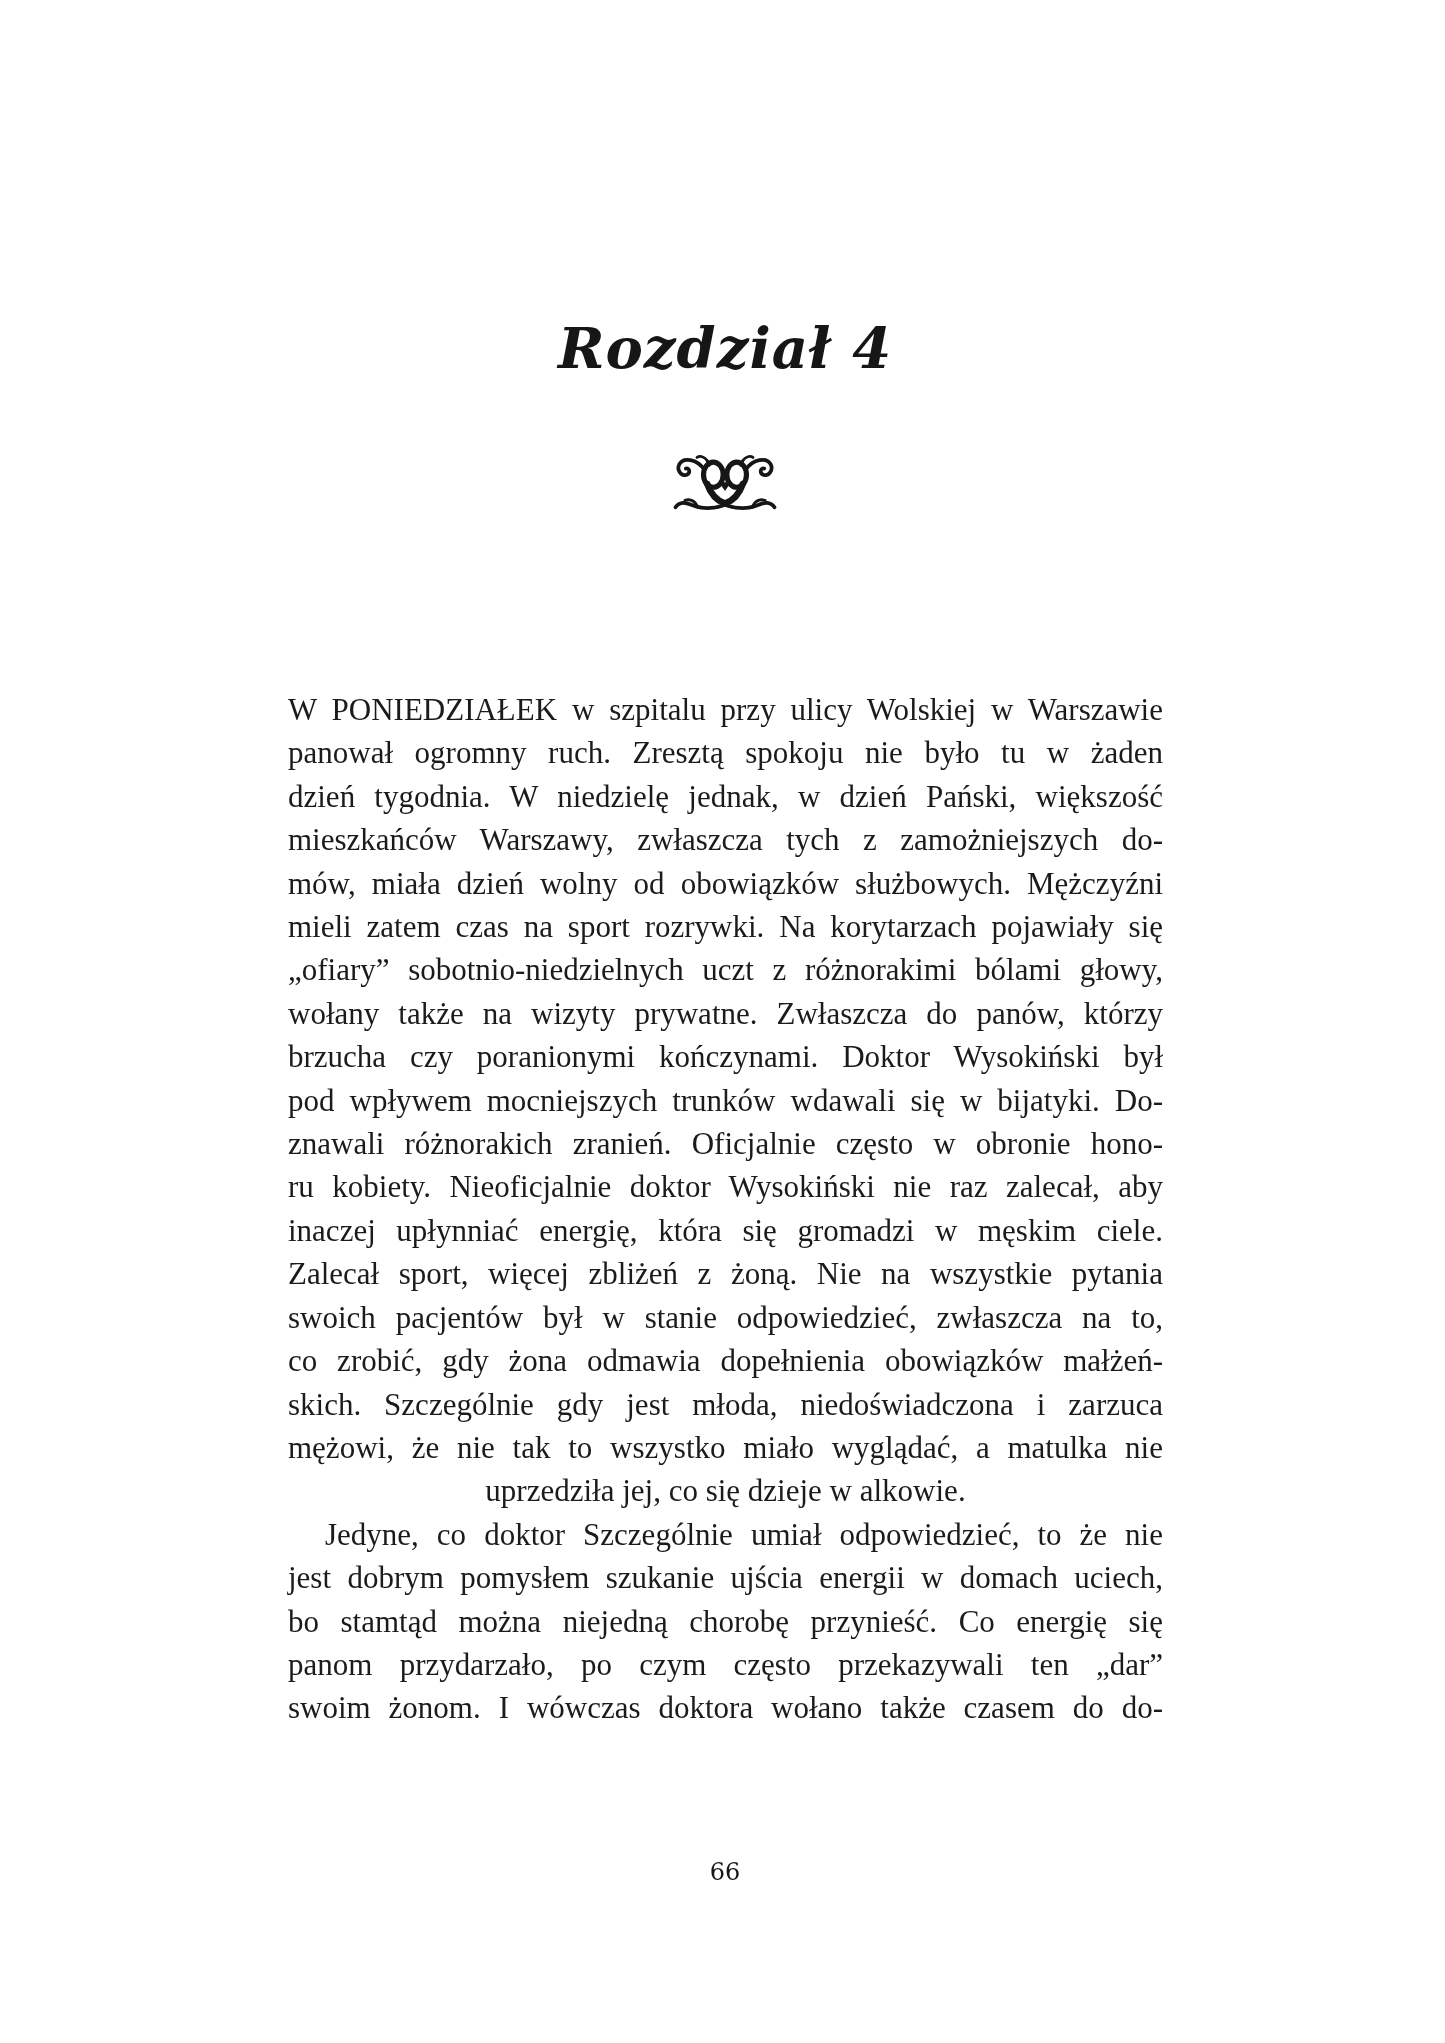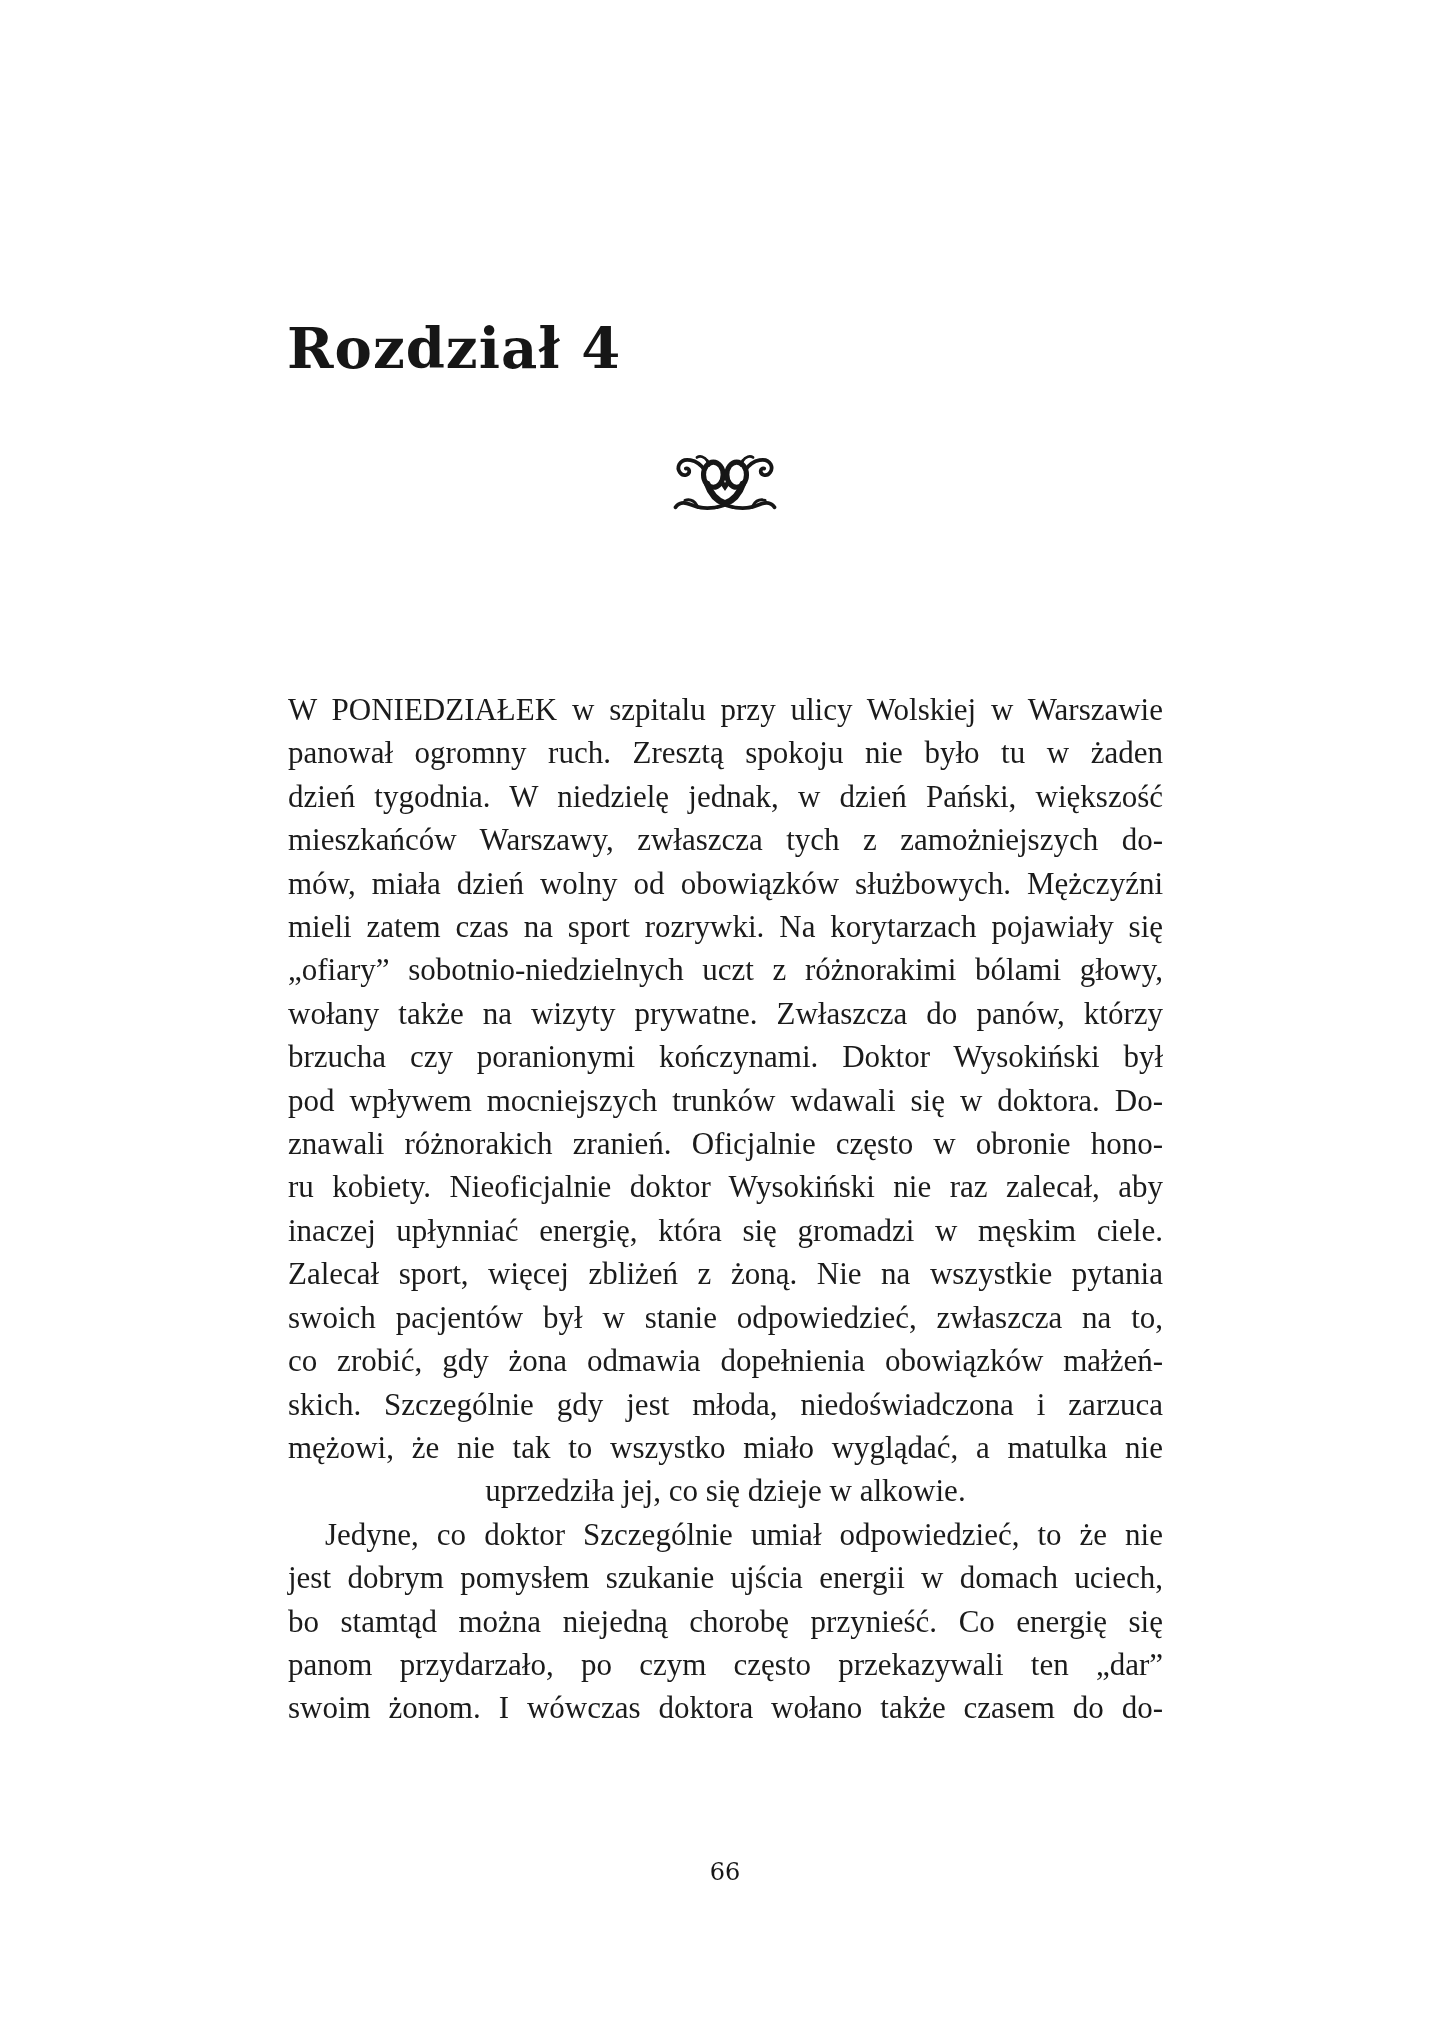--- a/index.html
+++ b/index.html
@@ -16,27 +16,28 @@
     font-family: "Liberation Serif", serif;
     color: #1b1b1b;
     overflow: hidden;
   }
   .chapter-title {
     position: absolute;
     top: 318px;
     left: 287px;
     width: 876px;
     margin: 0;
-    text-align: left;
+    text-align: center;
     font-family: "DejaVu Serif", serif;
     font-weight: 700;
     font-size: 56px;
     line-height: 1.1;
     letter-spacing: 1px;
     color: #161616;
+    font-style: italic;
   }
   .ornament {
     position: absolute;
     top: 452px;
     left: 287px;
     width: 876px;
     height: 64px;
     display: flex;
     align-items: center;
     justify-content: center;
@@ -114,21 +115,21 @@
   <div class="body-text">
       <div class="line">W PONIEDZIAŁEK w szpitalu przy ulicy Wolskiej w Warszawie</div>
       <div class="line">panował ogromny ruch. Zresztą spokoju nie było tu w żaden</div>
       <div class="line">dzień tygodnia. W niedzielę jednak, w dzień Pański, większość</div>
       <div class="line">mieszkańców Warszawy, zwłaszcza tych z zamożniejszych do-</div>
       <div class="line">mów, miała dzień wolny od obowiązków służbowych. Mężczyźni</div>
       <div class="line">mieli zatem czas na sport rozrywki. Na korytarzach pojawiały się</div>
       <div class="line">„ofiary” sobotnio-niedzielnych uczt z różnorakimi bólami głowy,</div>
       <div class="line">wołany także na wizyty prywatne. Zwłaszcza do panów, którzy</div>
       <div class="line">brzucha czy poranionymi kończynami. Doktor Wysokiński był</div>
-      <div class="line">pod wpływem mocniejszych trunków wdawali się w doktora. Do-</div>
+      <div class="line">pod wpływem mocniejszych trunków wdawali się w bijatyki. Do-</div>
       <div class="line">znawali różnorakich zranień. Oficjalnie często w obronie hono-</div>
       <div class="line">ru kobiety. Nieoficjalnie doktor Wysokiński nie raz zalecał, aby</div>
       <div class="line">inaczej upłynniać energię, która się gromadzi w męskim ciele.</div>
       <div class="line">Zalecał sport, więcej zbliżeń z żoną. Nie na wszystkie pytania</div>
       <div class="line">swoich pacjentów był w stanie odpowiedzieć, zwłaszcza na to,</div>
       <div class="line">co zrobić, gdy żona odmawia dopełnienia obowiązków małżeń-</div>
       <div class="line">skich. Szczególnie gdy jest młoda, niedoświadczona i zarzuca</div>
       <div class="line">mężowi, że nie tak to wszystko miało wyglądać, a matulka nie</div>
       <div class="line last">uprzedziła jej, co się dzieje w alkowie.</div>
       <div class="line indent">Jedyne, co doktor Szczególnie umiał odpowiedzieć, to że nie</div>

